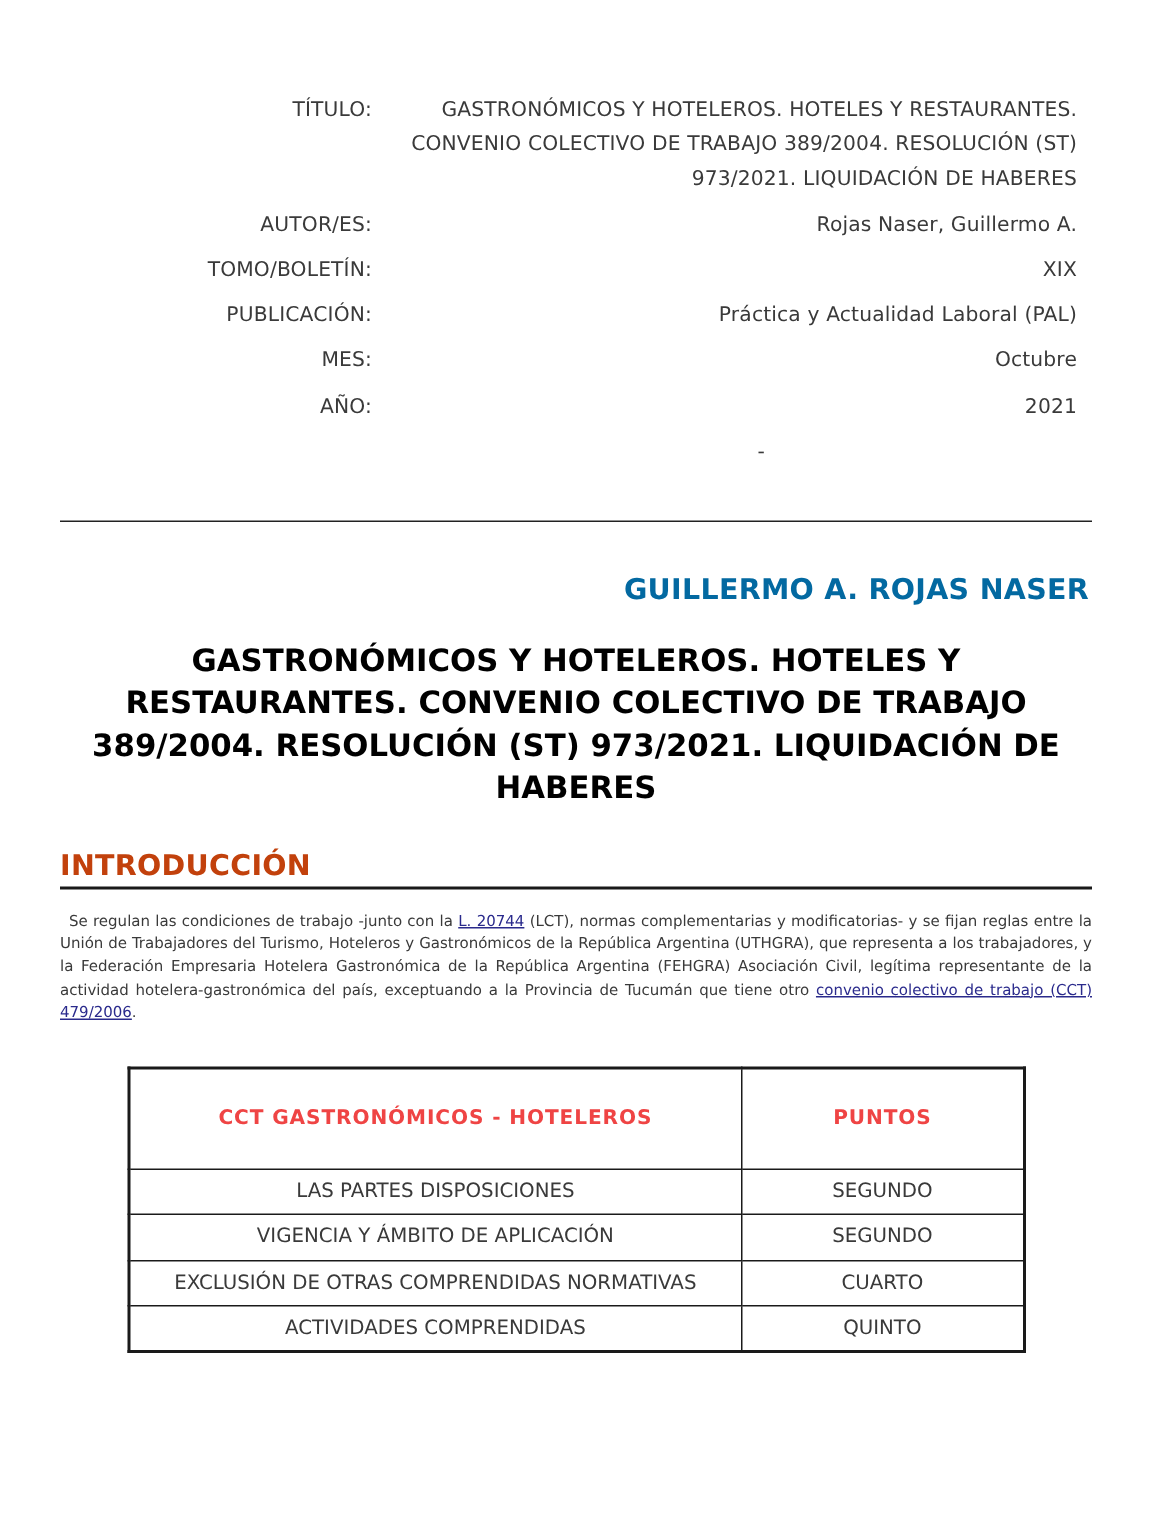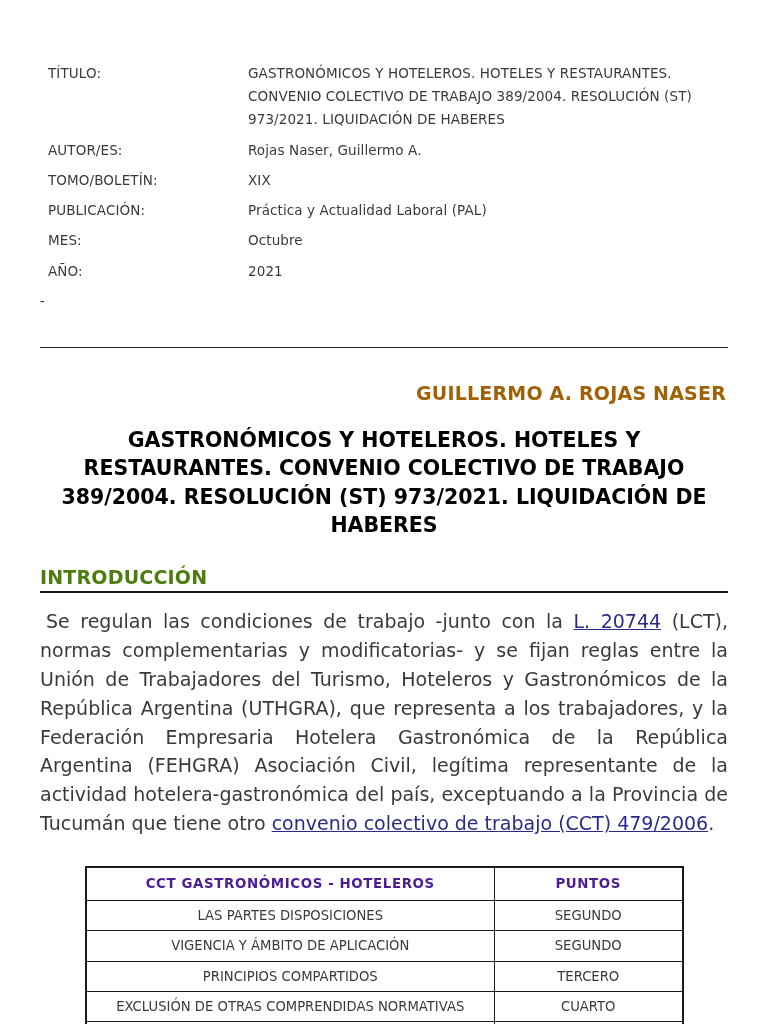--- a/index.html
+++ b/index.html
@@ -22,20 +22,21 @@
     padding: 0 40px;
   }
   .content {
     width: 688px;
     margin: 0 auto;
   }
 
   
   .meta {
     padding-top: 62px;
+    text-align: right;
   }
   .meta-row {
     display: flex;
     align-items: flex-start;
     margin-bottom: 7px;
   }
   .meta-label {
     width: 208px;
     flex: 0 0 208px;
     font-size: 13.5px;
@@ -60,49 +61,49 @@
     border-top: 1.6px solid #222222;
     width: 100%;
   }
 
   
   .byline {
     margin-top: 34px;
     text-align: right;
     font-size: 19px;
     font-weight: bold;
-    color: #a16207;
+    color: #0369a1;
     letter-spacing: 0.2px;
     padding-right: 2px;
   }
   .doc-title {
     margin-top: 22px;
     text-align: center;
     font-size: 20.5px;
     font-weight: bold;
     color: #000000;
     line-height: 1.38;
     padding: 0 10px;
   }
 
   
   .section-heading {
     margin-top: 27px;
     font-size: 19px;
     font-weight: bold;
-    color: #4d7c0f;
+    color: #c2410c;
     padding-bottom: 3px;
     border-bottom: 2px solid #1a1a1a;
     letter-spacing: 0.2px;
   }
 
   
   .body-par {
     margin-top: 14px;
-    font-size: 19px;
+    font-size: 10px;
     line-height: 1.52;
     color: #3a3a3a;
     text-align: justify;
     text-justify: inter-word;
     text-indent: 6px;
   }
   .doc-link {
     color: #2a2a8c;
     text-decoration: underline;
   }
@@ -123,24 +124,24 @@
     border: 1px solid #1a1a1a;
     text-align: center;
     vertical-align: middle;
     font-size: 13.2px;
     color: #3a3a3a;
     padding: 6px 6px;
     line-height: 1.32;
   }
   table.cct tr.head td {
     font-weight: bold;
-    color: #4c1d95;
+    color: #ef4444;
     letter-spacing: 0.6px;
     font-size: 13.4px;
-    padding: 7px 6px;
+    padding: 24px 6px;
   }
   table.cct col.c1 { width: 409px; }
   table.cct col.c2 { width: 188px; }
   .row-tall td { padding-top: 7px; padding-bottom: 7px; }
 </style>
 </head>
 <body>
 
 <div class="page">
   <div class="content">
@@ -197,24 +198,20 @@
             <td>PUNTOS</td>
           </tr>
           <tr>
             <td>LAS PARTES DISPOSICIONES</td>
             <td>SEGUNDO</td>
           </tr>
           <tr>
             <td>VIGENCIA Y ÁMBITO DE APLICACIÓN</td>
             <td>SEGUNDO</td>
           </tr>
-          <tr>
-            <td>PRINCIPIOS COMPARTIDOS</td>
-            <td>TERCERO</td>
-          </tr>
           <tr class="row-tall">
             <td>EXCLUSIÓN DE OTRAS COMPRENDIDAS NORMATIVAS</td>
             <td>CUARTO</td>
           </tr>
           <tr>
             <td>ACTIVIDADES COMPRENDIDAS</td>
             <td>QUINTO</td>
           </tr>
         </tbody>
       </table>

